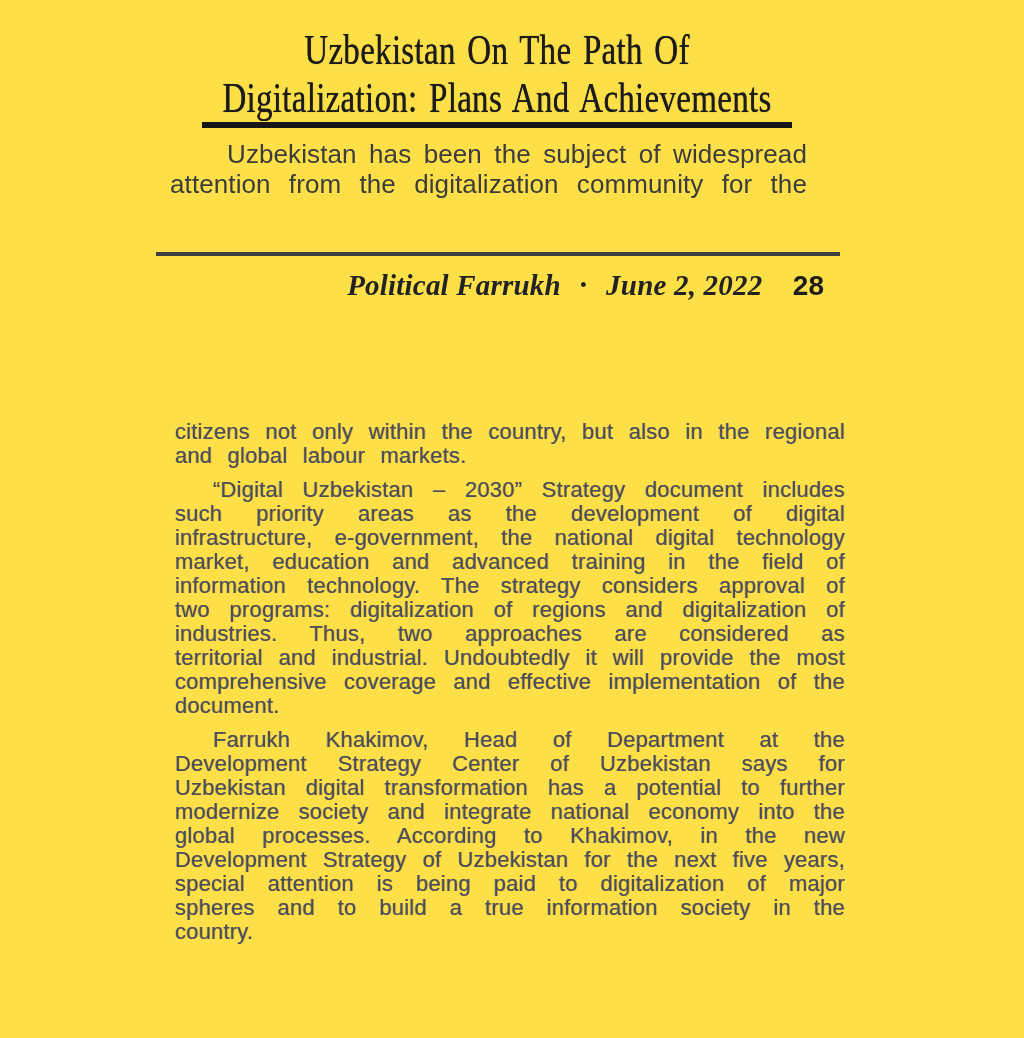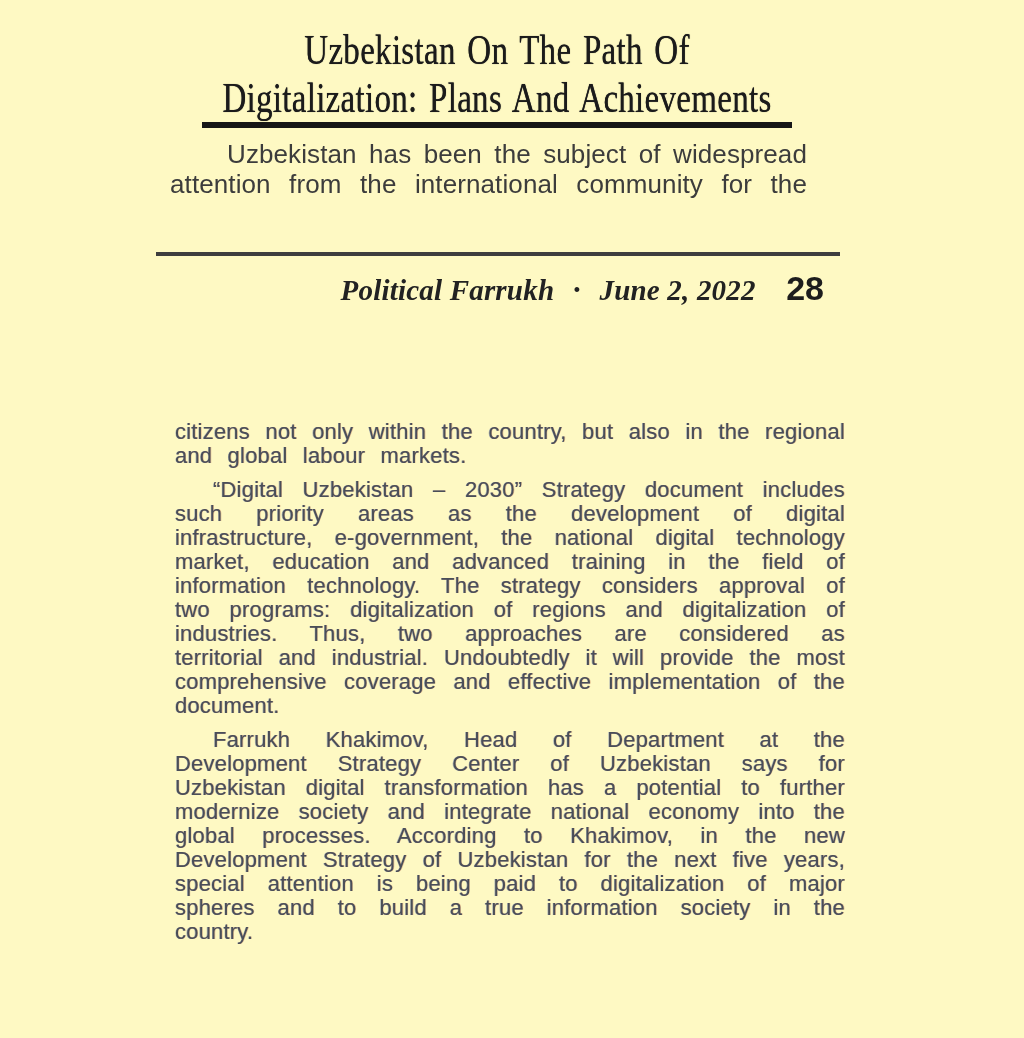--- a/index.html
+++ b/index.html
@@ -4,21 +4,21 @@
 <style>
   html, body {
     margin: 0;
     padding: 0;
     background: #ffffff;
   }
   .page {
     position: relative;
     width: 1024px;
     height: 1038px;
-    background: #fef9c3;
+    background: #fde047;
     overflow: hidden;
     font-family: "Liberation Sans", sans-serif;
   }
 
   
   .title-block {
     position: absolute;
     top: 26px;
     left: 202px;
     width: 590px;
@@ -102,21 +102,21 @@
   .footer-bullet {
     display: inline-block;
     font-size: 18px;
     margin: 0 15px;
     vertical-align: 4px;
     font-style: normal;
   }
   .footer-page-number {
     font-family: "Liberation Sans", sans-serif;
     font-weight: bold;
-    font-size: 34px;
+    font-size: 28px;
     margin-left: 26px;
     color: #1d1d1d;
   }
 
   
   .body-block {
     position: absolute;
     top: 420px;
     left: 175px;
     width: 670px;
@@ -151,21 +151,21 @@
 <div class="page">
 
   <header class="title-block">
     <h1 class="article-title">
       <span class="title-line">Uzbekistan On The Path Of</span>
       <span class="title-line">Digitalization: Plans And Achievements</span>
     </h1>
     <div class="title-rule"></div>
   </header>
 
-  <p class="intro">Uzbekistan has been the subject of widespread attention from the international community for the</p>
+  <p class="intro">Uzbekistan has been the subject of widespread attention from the digitalization community for the</p>
 
   <div class="footer-rule"></div>
 
   <div class="footer-line">
     <span class="footer-section">Political Farrukh</span>
     <span class="footer-bullet">•</span>
     <span class="footer-date">June 2, 2022</span>
     <span class="footer-page-number">28</span>
   </div>
 

